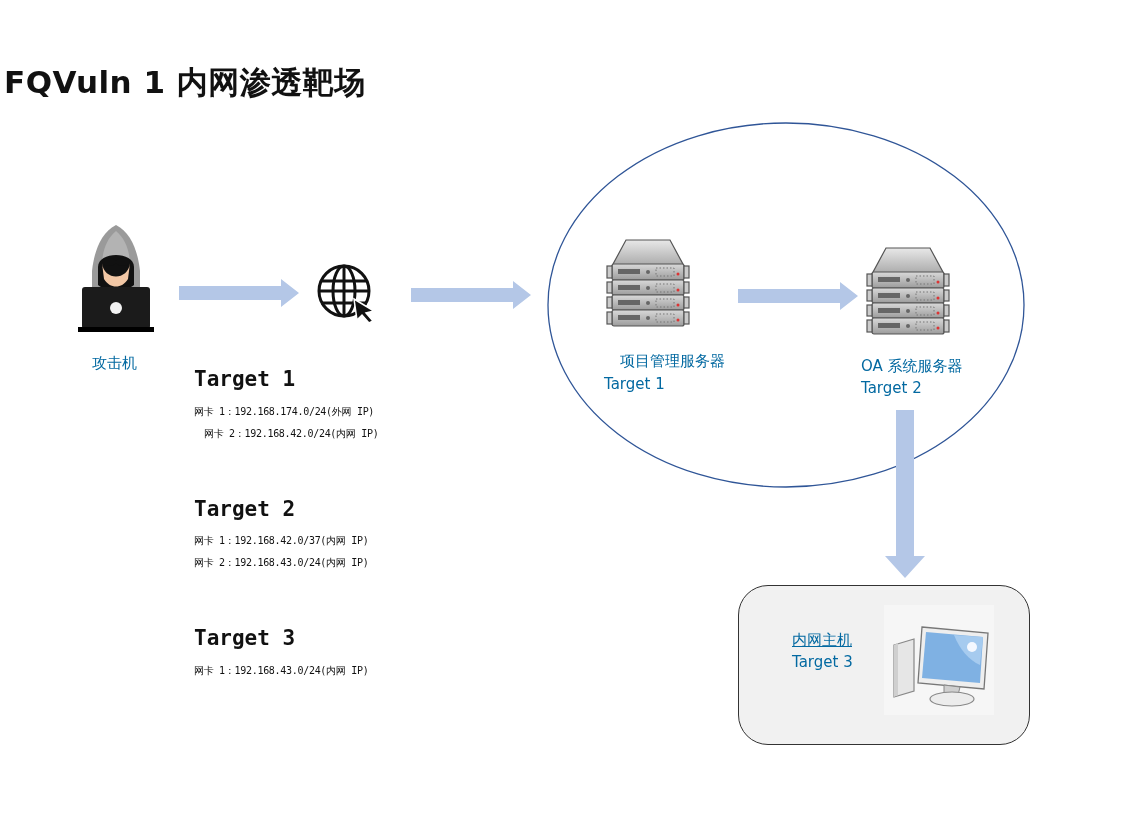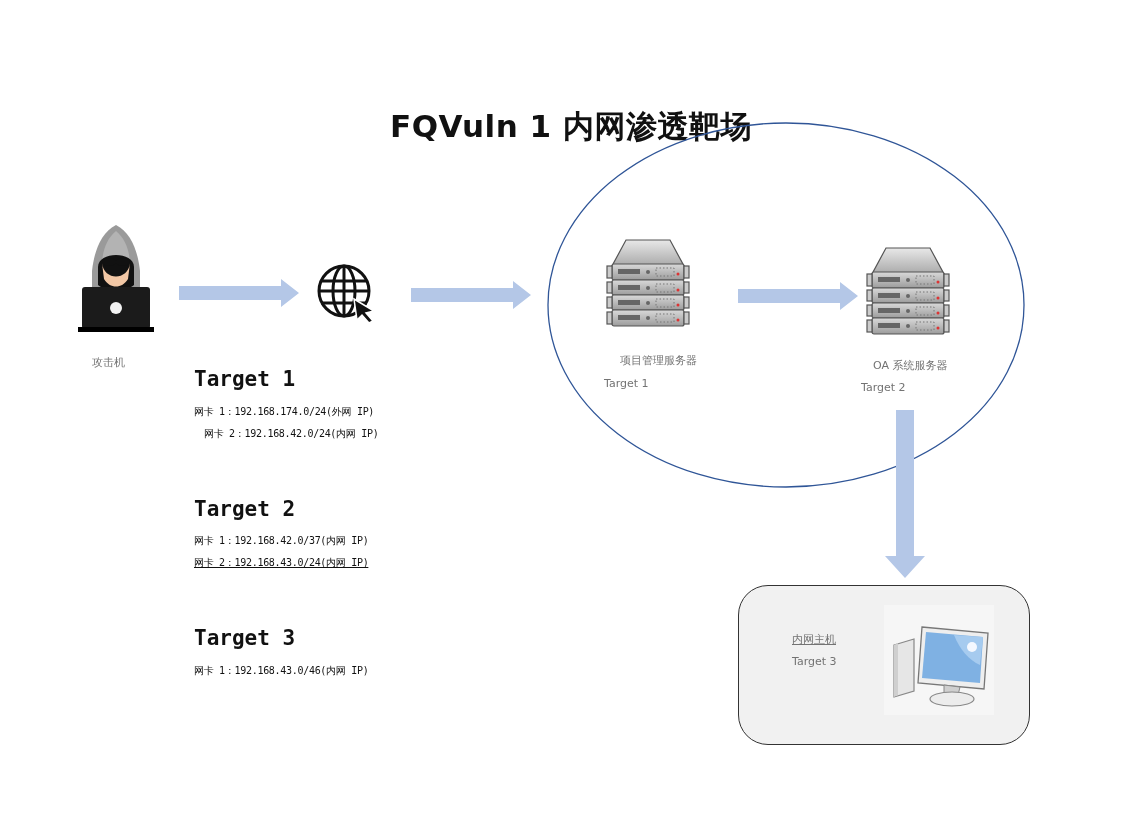--- a/index.html
+++ b/index.html
@@ -1,21 +1,21 @@
 <!DOCTYPE html>
 <html><head>
 <meta charset="utf-8">
 <style>
   html, body { margin:0; padding:0; background:#ffffff; }
   body { width:1147px; height:815px; position:relative; overflow:hidden;
          font-family:"DejaVu Sans", "Liberation Sans", sans-serif; color:#111; }
   .abs { position:absolute; }
-  #title { left:16px; width:1110px; top:62px; text-align:center; font-size:31px; font-weight:bold; letter-spacing:0.5px;margin-top:44px; }
+  #title { left:4px; width:1110px; top:62px; font-size:31px; font-weight:bold; letter-spacing:0.5px; }
   .arrow { position:absolute; }
-  .caption { position:absolute; font-size:11px; color:#737373; line-height:22px; }
+  .caption { position:absolute; font-size:15px; color:#0369a1; line-height:22px; }
   .tgt-title { position:absolute; font-family:"DejaVu Sans Mono","Liberation Mono",monospace; font-weight:bold; font-size:21px; }
   .tgt-line { position:absolute; font-size:10px; line-height:22px; font-family:"DejaVu Sans Mono","Liberation Mono",monospace; letter-spacing:-0.3px; }
   #ellipse { left:547px; top:122px; width:478px; height:366px; }
   #host-box { left:738px; top:585px; width:292px; height:160px; border:1.5px solid #333; border-radius:30px; background:#f1f1f1; box-sizing:border-box; }
 </style>
 </head>
 <body>
 
 <div id="title" class="abs">FQVuln 1 内网渗透靶场</div>
 
@@ -141,21 +141,21 @@
     <rect x="52" y="61" width="18" height="8" fill="none" stroke="#777" stroke-dasharray="1.5 2"></rect>
     <rect x="52" y="76" width="18" height="8" fill="none" stroke="#777" stroke-dasharray="1.5 2"></rect>
   </g>
   <g>
       <circle cx="74" cy="36" r="1.5" fill="#d33"></circle>
       <circle cx="74" cy="52" r="1.5" fill="#d33"></circle>
       <circle cx="74" cy="67" r="1.5" fill="#d33"></circle>
       <circle cx="74" cy="82" r="1.5" fill="#d33"></circle>
     </g>
 </svg>
-<div class="caption" style="left:861px;top:355px;margin-left:12px;">OA 系统服务器</div>
+<div class="caption" style="left:861px;top:355px;">OA 系统服务器</div>
 <div class="caption" style="left:861px;top:377px;">Target 2</div>
 
 <svg class="arrow" style="left:885px;top:410px;" width="40" height="168" viewBox="0 0 40 168">
   <polygon points="11,0 29,0 29,146 40,146 20,168 0,146 11,146" fill="#b4c7e7"></polygon>
 </svg>
 
 <div id="host-box" class="abs"></div>
 <div class="caption" style="left:792px;top:629px;text-decoration:underline;">内网主机</div>
 <div class="caption" style="left:792px;top:651px;">Target 3</div>
 <svg class="abs" style="left:884px;top:605px;" width="110" height="110" viewBox="0 0 110 110">
@@ -169,16 +169,16 @@
   <path d="M60 80 L76 82 L74 90 L60 88 Z" fill="#cfcfcf" stroke="#888" stroke-width="1"></path>
   <ellipse cx="68" cy="94" rx="22" ry="7" fill="#ececec" stroke="#888" stroke-width="1.2"></ellipse>
 </svg>
 
 <div class="tgt-title" style="left:194px;top:367px;">Target 1</div>
 <div class="tgt-line" style="left:194px;top:401px;">网卡 1：192.168.174.0/24(外网 IP)</div>
 <div class="tgt-line" style="left:204px;top:423px;">网卡 2：192.168.42.0/24(内网 IP)</div>
 
 <div class="tgt-title" style="left:194px;top:497px;">Target 2</div>
 <div class="tgt-line" style="left:194px;top:530px;">网卡 1：192.168.42.0/37(内网 IP)</div>
-<div class="tgt-line" style="left:194px;top:552px;text-decoration:underline;">网卡 2：192.168.43.0/24(内网 IP)</div>
+<div class="tgt-line" style="left:194px;top:552px;">网卡 2：192.168.43.0/24(内网 IP)</div>
 
 <div class="tgt-title" style="left:194px;top:626px;">Target 3</div>
-<div class="tgt-line" style="left:194px;top:660px;">网卡 1：192.168.43.0/46(内网 IP)</div>
+<div class="tgt-line" style="left:194px;top:660px;">网卡 1：192.168.43.0/24(内网 IP)</div>
 
 </body></html>

